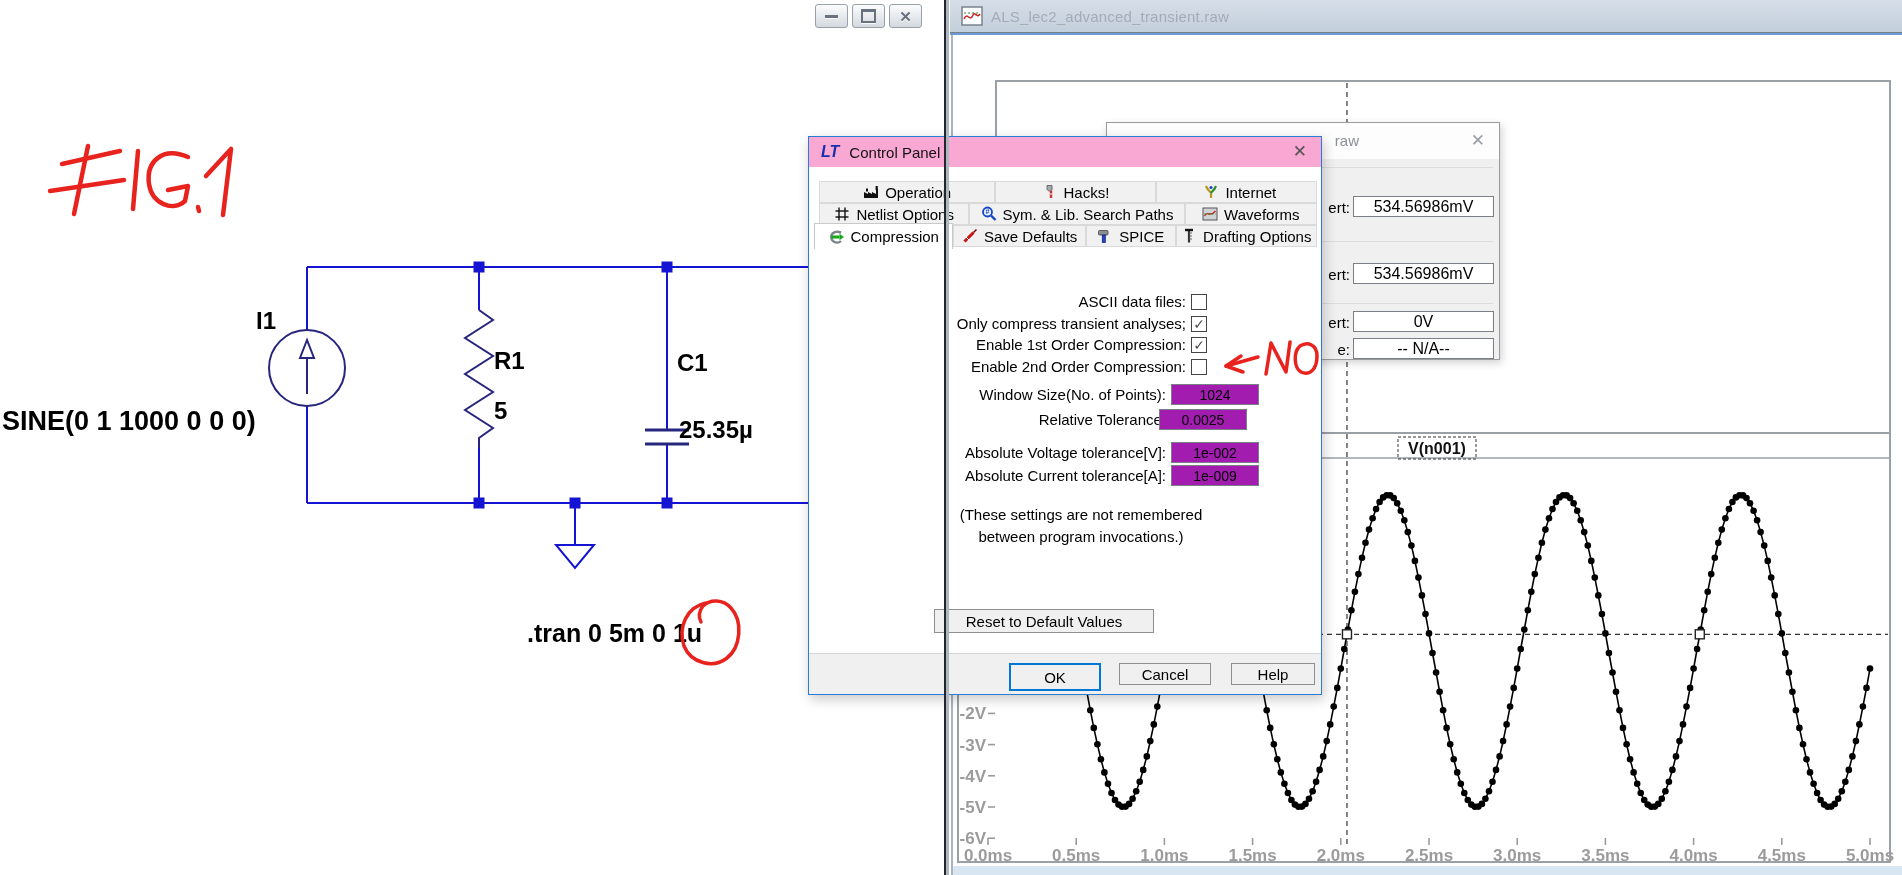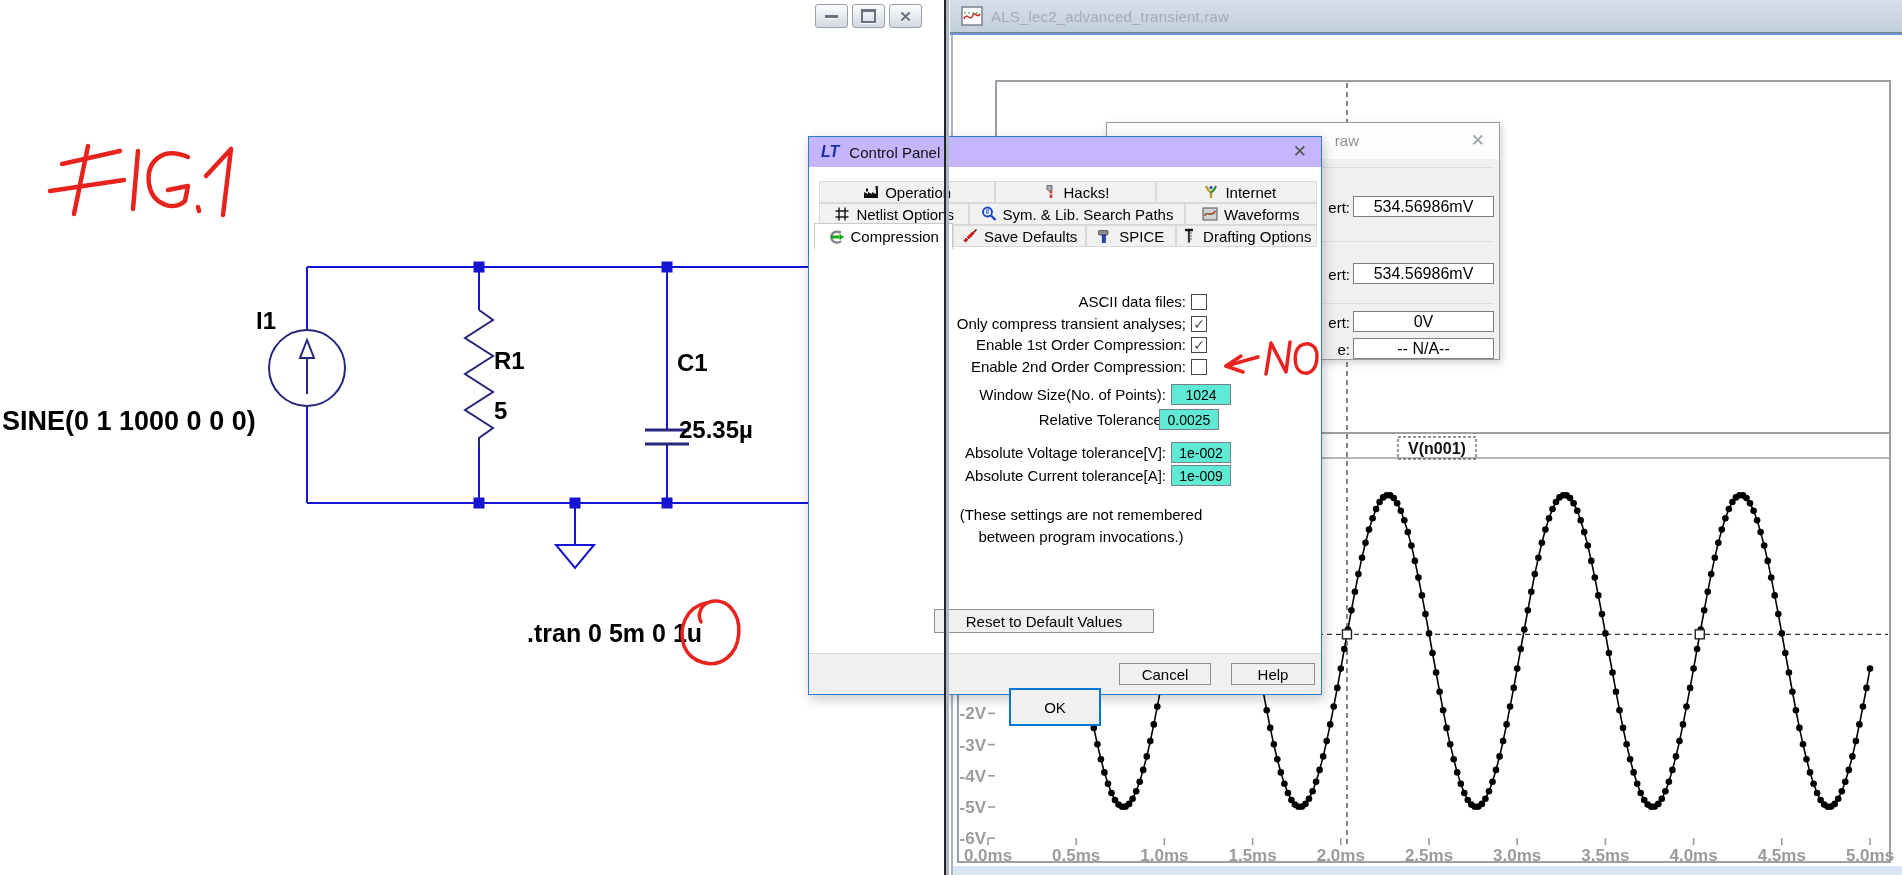--- a/index.html
+++ b/index.html
@@ -26,36 +26,36 @@
   #left-client{position:absolute;left:0;top:33px;right:0;bottom:0;background:#fff;z-index:1;}
   #right-client{position:absolute;left:0;top:33px;right:0;bottom:0;background:#fff;
     border-top:2px solid #6b9bd3;z-index:1;}
   #divider{position:absolute;left:944px;top:0;width:5px;height:875px;z-index:55;
     background:linear-gradient(90deg,#23272d 0 2px,#aeb6c2 2px 5px);}
   svg text{font-family:"Liberation Sans", sans-serif;}
   
   #control-panel{position:absolute;left:808px;top:136px;width:514px;height:559px;z-index:50;
     background:#fff;border:1px solid #2b7cd3;box-sizing:border-box;
     box-shadow:2px 4px 12px rgba(0,0,0,.22);font-size:15px;color:#000;}
-  #cp-titlebar{position:absolute;left:0;top:0;right:0;height:30px;background:#c4b5fd;
+  #cp-titlebar{position:absolute;left:0;top:0;right:0;height:30px;background:#f9a8d4;
     display:flex;align-items:center;}
   #cp-logo{font-style:italic;font-weight:bold;color:#1a2fae;font-size:16px;margin-left:12px;}
   #cp-title{margin-left:10px;font-size:15px;color:#111;}
   #cp-close{position:absolute;right:14px;top:4px;color:#555;font-size:17px;}
   .tabrow{position:absolute;left:0;right:0;display:flex;}
   .tab{box-sizing:border-box;height:22px;background:#f1f1f1;border:1px solid #d9d9d9;
     display:flex;align-items:center;justify-content:center;gap:6px;font-size:15px;}
   .tab svg{flex:0 0 auto;}
   .tab.active{background:#fff;height:26px;margin-top:-2px;border-bottom:none;z-index:3;
     border-color:#c9c9c9;}
   .cp-row-label{position:absolute;text-align:right;font-size:15px;color:#000;}
   .cp-check{position:absolute;width:16px;height:16px;border:1px solid #444;background:#fff;
     box-sizing:border-box;display:flex;align-items:center;justify-content:center;
     font-size:14px;color:#4c4c4c;line-height:1;}
-  .cp-field{position:absolute;width:60px;height:21px;border:1px solid #7a7f87;background:#5eead4;
+  .cp-field{position:absolute;width:88px;height:21px;border:1px solid #7a7f87;background:#a21caf;
     box-sizing:border-box;display:flex;align-items:center;justify-content:center;font-size:14px;}
   .cp-note{position:absolute;left:92px;width:360px;text-align:center;font-size:15px;}
   .btn{position:absolute;box-sizing:border-box;background:#f0f0f0;border:1px solid #8f8f8f;
     display:flex;align-items:center;justify-content:center;font-size:15px;color:#000;}
   #cp-footer{position:absolute;left:0;right:0;top:516px;bottom:0;background:#f0f0f0;
     border-top:1px solid #d5d5d5;}
   #cp-ok{border:2px solid #0078d7;}
   
   #cursor-dialog{position:absolute;left:1106px;top:122px;width:394px;height:238px;z-index:40;
     background:#f0f0f0;border:1px solid #9b9b9b;box-sizing:border-box;
@@ -622,21 +622,21 @@
       <div class="cp-row-label" style="left: 60px; width: 297px; top: 330px;">Absolute Current tolerance[A]:</div>
       <div class="cp-field" style="left: 362px; top: 328px;">1e-009</div>
     </div>
 
   <div class="cp-note" style="top:369px;">(These settings are not remembered</div>
   <div class="cp-note" style="top:391px;">between program invocations.)</div>
 
   <div class="btn" style="left:125px;top:472px;width:220px;height:24px;">Reset to Default Values</div>
 
   <div id="cp-footer"></div>
-  <div class="btn" id="cp-ok" style="left:200px;top:526px;width:92px;height:38px;margin-top:25px;">OK</div>
+  <div class="btn" id="cp-ok" style="left:200px;top:526px;width:92px;height:28px;">OK</div>
   <div class="btn" style="left:310px;top:526px;width:92px;height:22px;">Cancel</div>
   <div class="btn" style="left:422px;top:526px;width:84px;height:22px;">Help</div>
 </div>
 
 <svg id="red-overlay" viewBox="0 0 1902 875">
   <g stroke="#e8231e" fill="none" stroke-linecap="round" stroke-linejoin="round">
 
     <g stroke-width="4.5">
       <path d="M62,164 L120,151"></path>
       <path d="M50,191 L124,180"></path>

